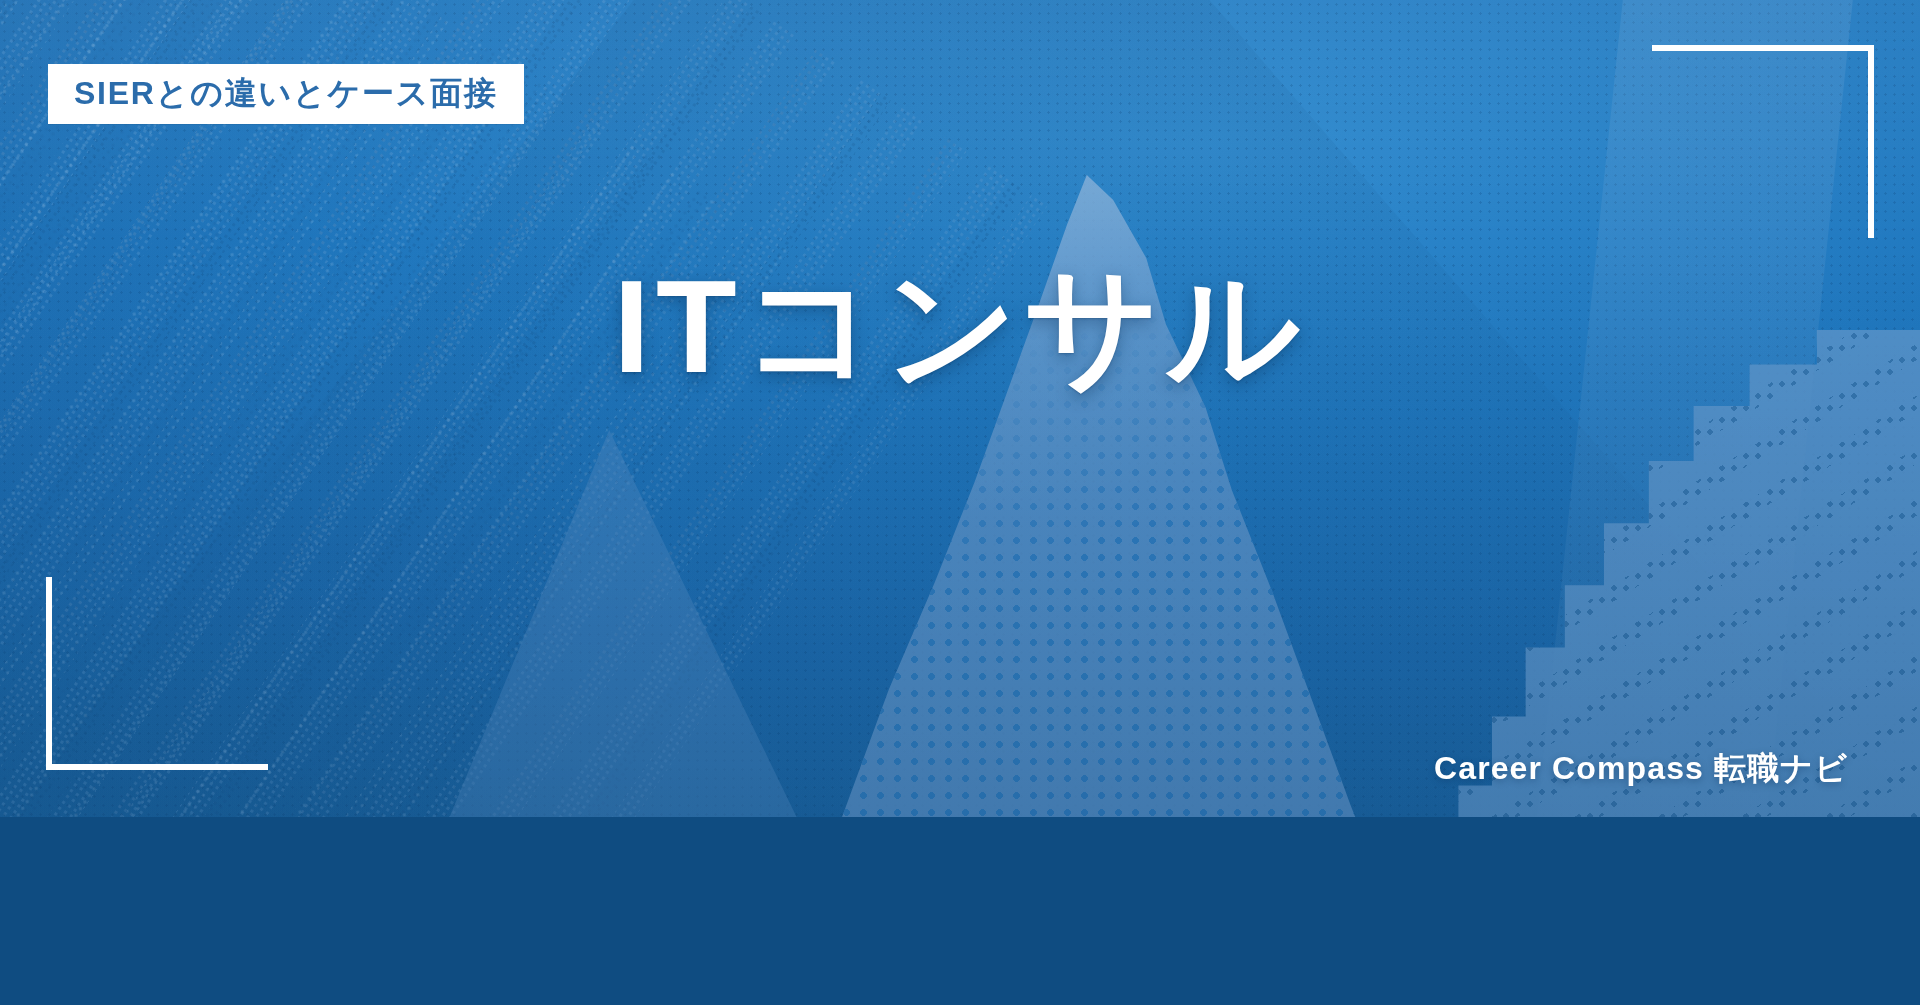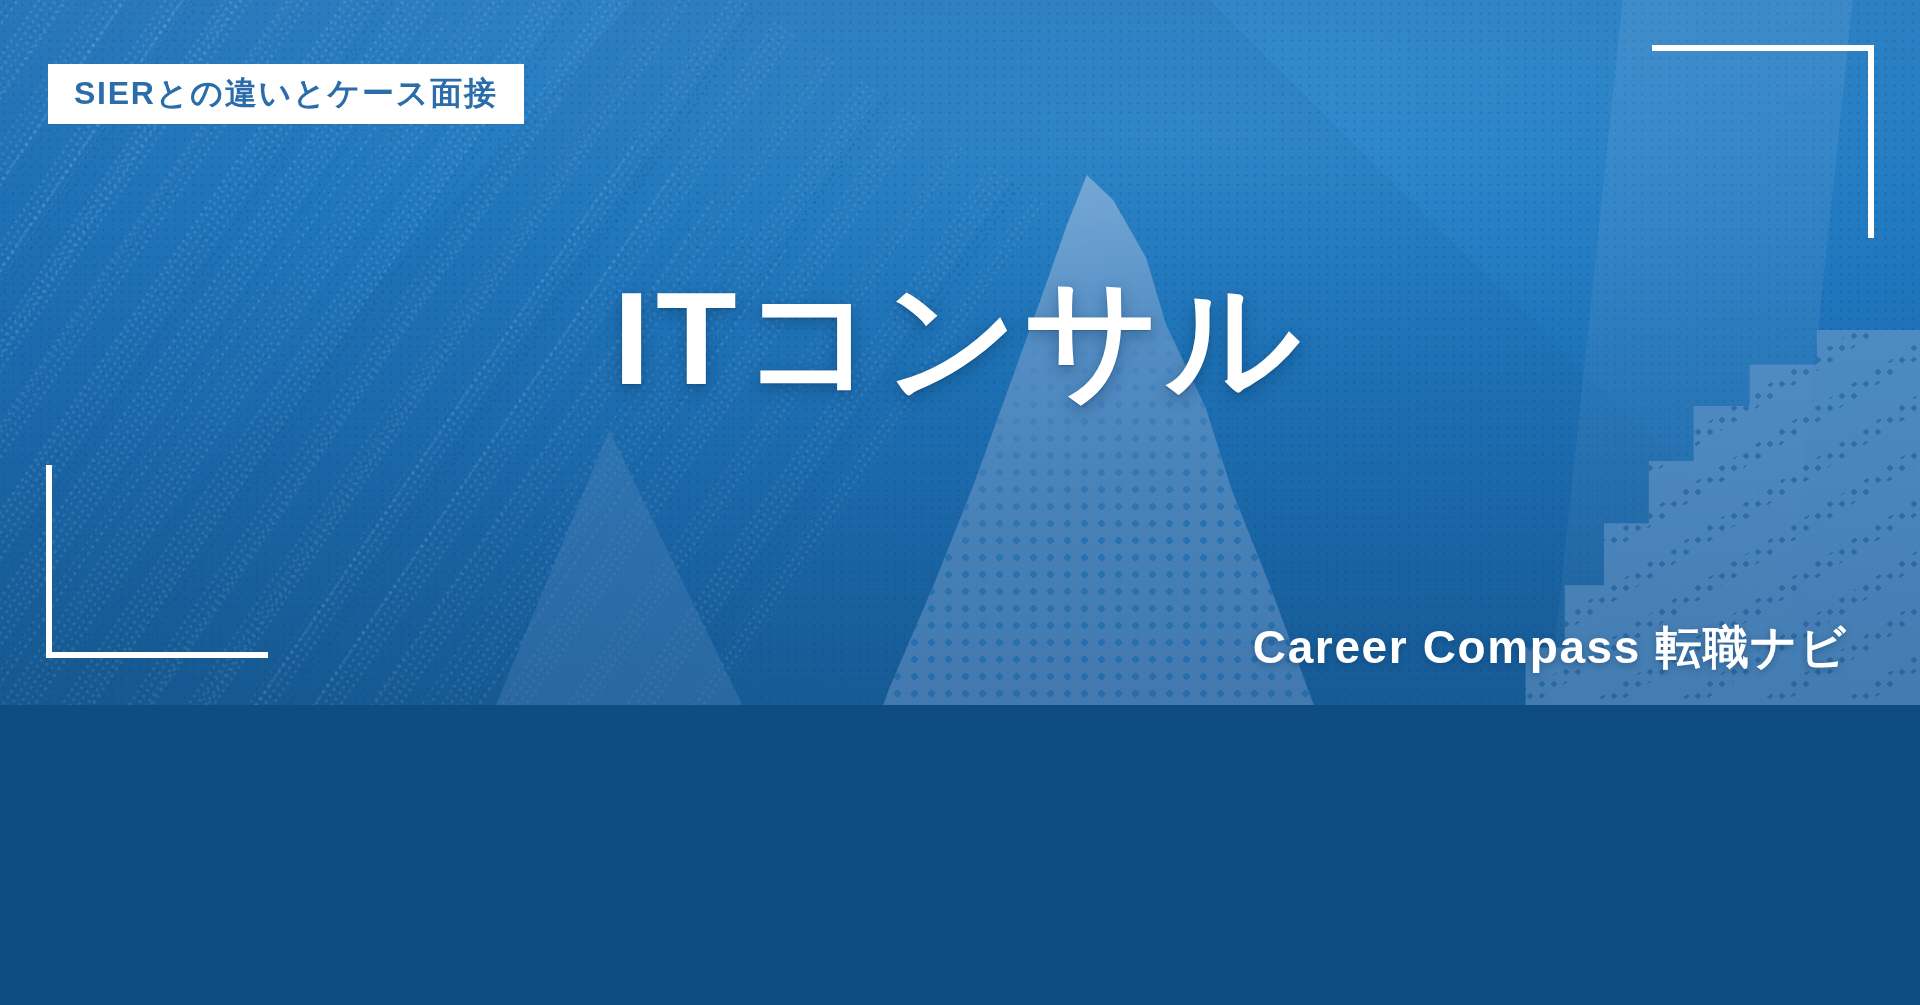--- a/index.html
+++ b/index.html
@@ -1,21 +1,21 @@
 <!DOCTYPE html>
 <html><head>
 <meta charset="utf-8">
 <style>
   html,body{margin:0;padding:0;background:#0f4c81;}
   *{box-sizing:border-box;}
 
   .stage{
     position:relative;
     width:1920px;
-    height:705px;
+    height:817px;
     overflow:hidden;
     background:#737373;
     font-family:"Liberation Sans","DejaVu Sans",sans-serif;
   }
 
   
   .bg-base{
     position:absolute;inset:0;
     background:
       radial-gradient(120% 90% at 62% 18%, #2f8ace 0%, #2078bf 38%, #1d6cb0 70%, #1a639f 100%);
@@ -192,39 +192,39 @@
     font-weight:700;
     color:#2b6cab;
     white-space:nowrap;
     box-shadow:0 1px 0 rgba(0,0,0,.06);
   }
 
   
   .title{
     position:absolute;
     left:0;right:0;
-    top:252px;
+    top:240px;
     text-align:center;
     color:#ffffff;
     font-weight:700;
     font-size:132px;
     line-height:1.32;
     letter-spacing:.045em;
     text-shadow:0 5px 16px rgba(9,48,88,0.38), 0 1px 2px rgba(9,48,88,0.30);
     white-space:nowrap;
   }
   .title .ln{display:block;}
   .title .ln2{letter-spacing:.035em;}
 
   
   .brand{
     position:absolute;
     right:72px;bottom:26px;
     color:#ffffff;
-    font-size:46px;
+    font-size:32px;
     font-weight:700;
     letter-spacing:.035em;
     text-shadow:0 2px 7px rgba(9,48,88,0.40);
     white-space:nowrap;
   }
 </style>
 </head>
 <body>
 
 <div class="stage">

